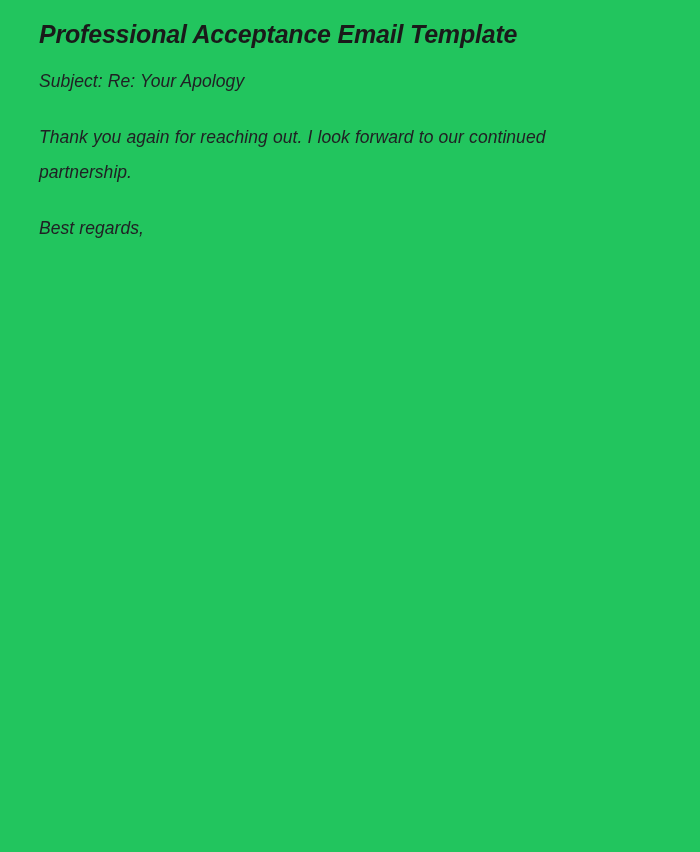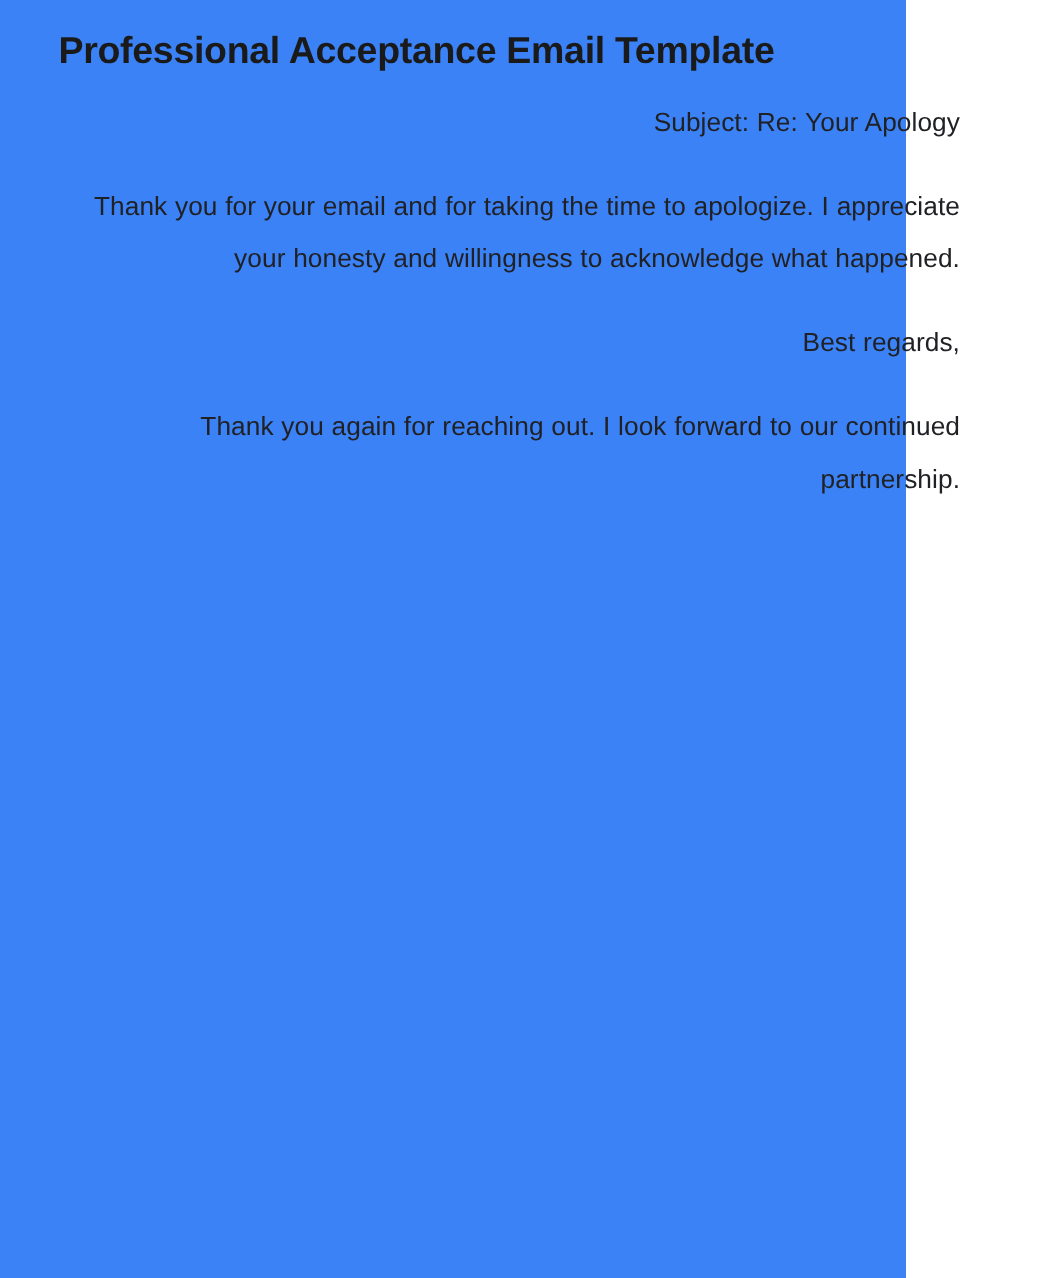--- a/index.html
+++ b/index.html
@@ -9,40 +9,40 @@
   }
   body {
     width: 700px;
     height: 852px;
     font-family: "Liberation Sans", sans-serif;
     -webkit-font-smoothing: antialiased;
     overflow: hidden;
   }
 
   .page {
-    width: 604px;
+    width: 700px;
     height: 852px;
-    background: #3b82f6;
+    background: #22c55e;
     box-sizing: border-box;
     padding: 18px 60px 0 39px;
+    font-style: italic;
   }
 
   .doc-title {
     font-size: 25px;
     line-height: 32px;
     font-weight: bold;
     color: #1a1a1a;
     letter-spacing: -0.2px;
     margin: 0 0 14px 0;
     white-space: nowrap;
   }
 
   .body-block {
     width: 601px;
-    text-align: right;
   }
 
   .para {
     font-size: 17.5px;
     line-height: 35px;
     color: #202124;
     margin: 0 0 21px 0;
     letter-spacing: 0.05px;
     word-spacing: 0.2px;
   }
@@ -56,23 +56,22 @@
 
 <div class="page">
 
   <h1 class="doc-title">Professional Acceptance Email Template</h1>
 
   <div class="body-block">
 
     <p class="para">Subject: Re: Your Apology</p>
 
 
-    <p class="para">Thank you for your email and for taking the time to apologize. I appreciate your honesty and willingness to acknowledge what happened.</p>
 
 
 
+    <p class="para">Thank you again for reaching out. I look forward to our continued partnership.</p>
+
     <p class="para">Best regards,</p>
-
-    <p class="para">Thank you again for reaching out. I look forward to our continued partnership.</p>
 
 
   </div>
 </div>
 
 </body></html>

